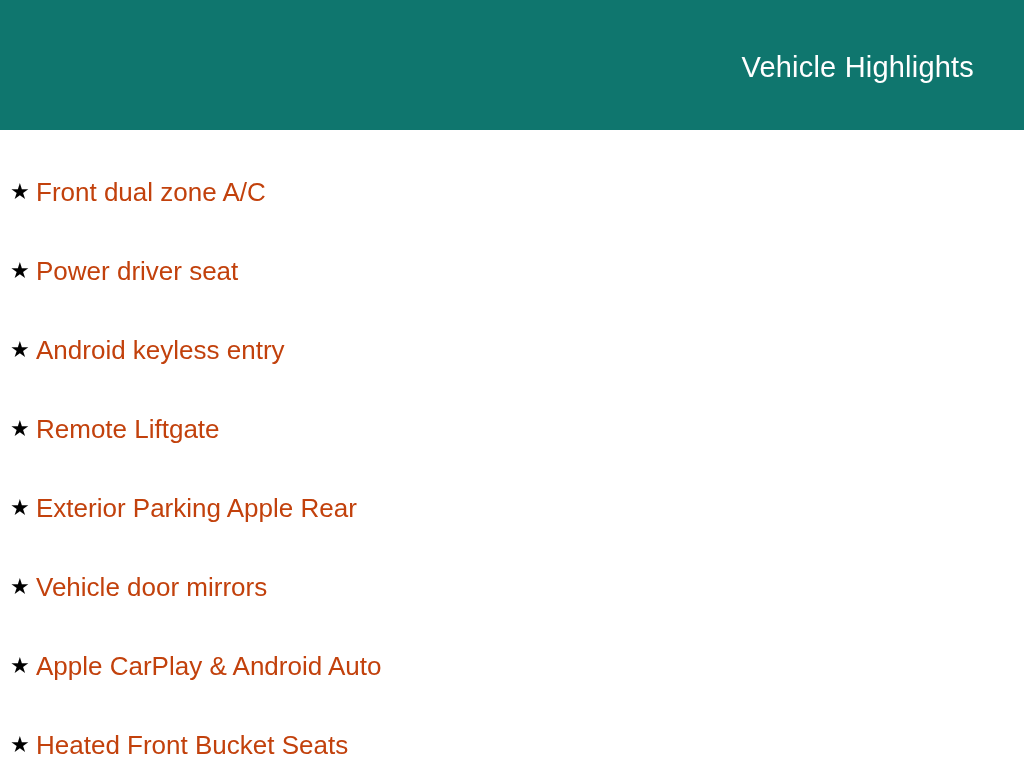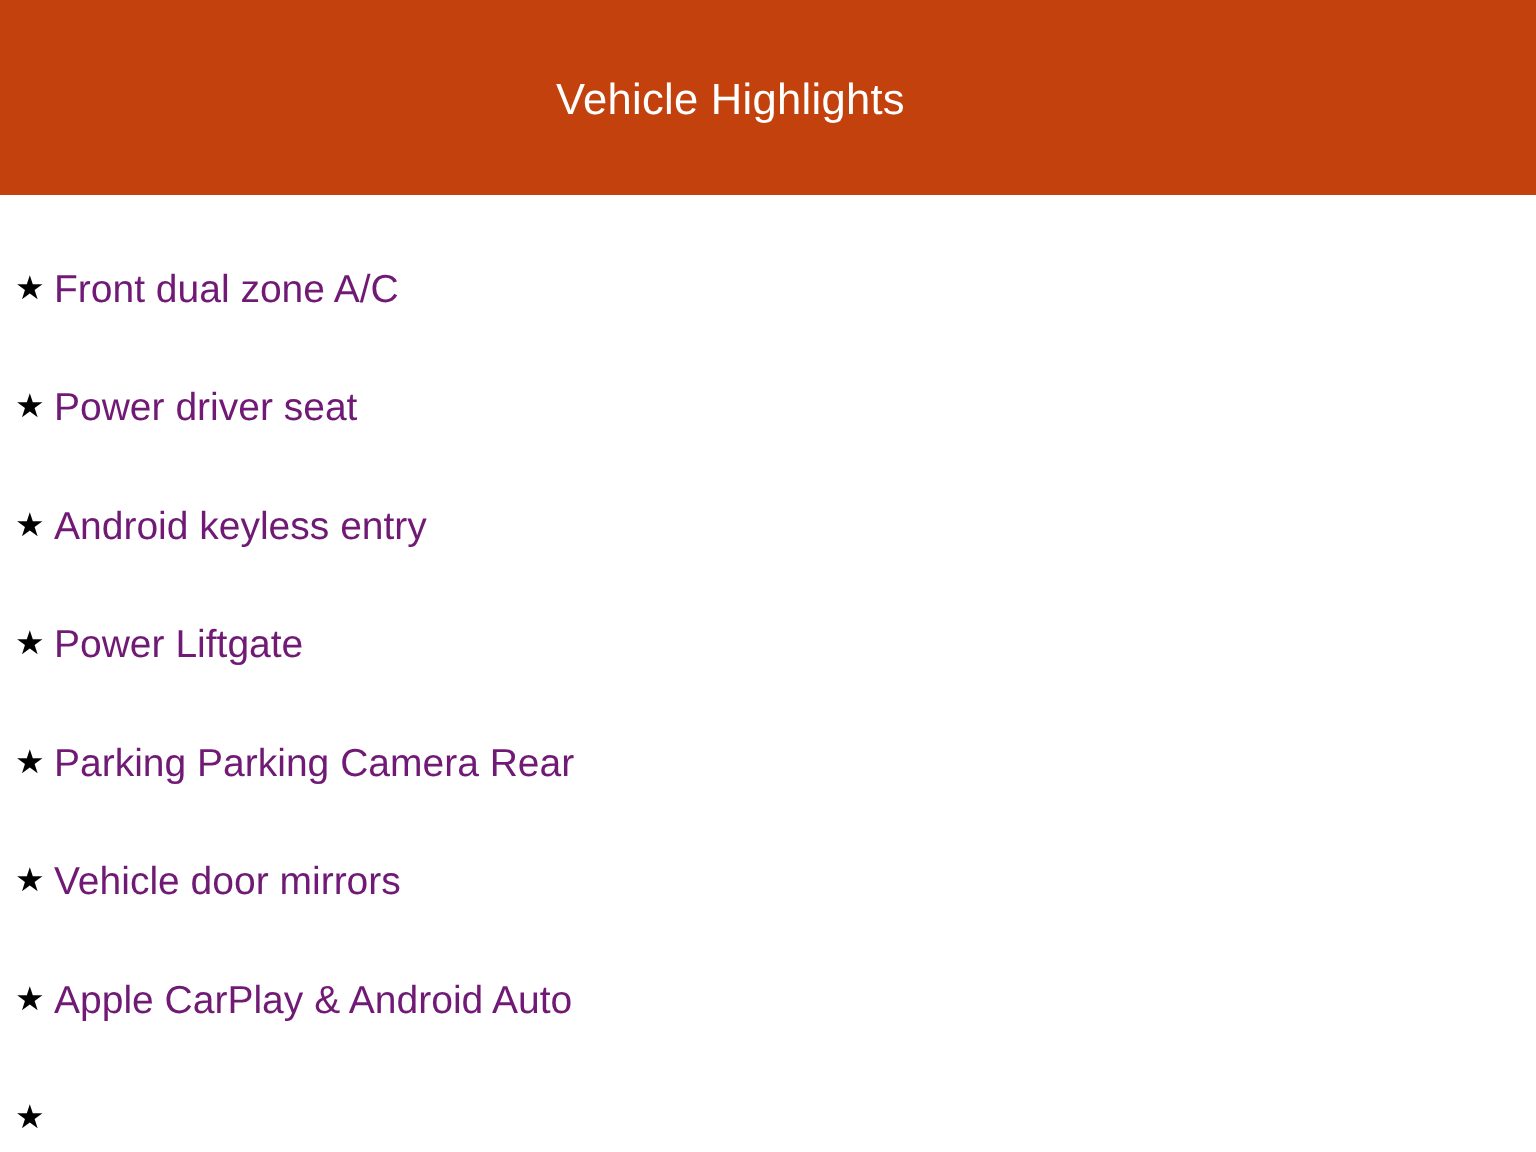--- a/index.html
+++ b/index.html
@@ -15,24 +15,24 @@
   }
   .page {
     position: relative;
     width: 1024px;
     height: 768px;
     background: #ffffff;
   }
   .header-bar {
     width: 100%;
     height: 130px;
-    background: #c2410c;
+    background: #0f766e;
     display: flex;
     align-items: center;
-    justify-content: center;
+    justify-content: flex-end;
     box-sizing: border-box;
     padding-right: 50px;
   }
   .header-title {
     color: #ffffff;
     font-size: 29px;
     font-weight: 400;
     letter-spacing: 0.2px;
     line-height: 1;
     padding-top: 4px;
@@ -53,21 +53,21 @@
   .bullet-star {
     display: inline-block;
     width: 26px;
     color: #000000;
     font-size: 22px;
     line-height: 1;
     text-align: left;
     flex: 0 0 auto;
   }
   .highlight-label {
-    color: #701a75;
+    color: #c2410c;
     font-size: 26px;
     font-weight: 400;
     line-height: 1;
     white-space: nowrap;
   }
 </style>
 </head>
 <body>
 
 <div class="page">
@@ -88,37 +88,38 @@
       <span class="highlight-label">Power driver seat</span>
     </li>
 
     <li class="highlight-item">
       <span class="bullet-star">★</span>
       <span class="highlight-label">Android keyless entry</span>
     </li>
 
     <li class="highlight-item">
       <span class="bullet-star">★</span>
-      <span class="highlight-label">Power Liftgate</span>
+      <span class="highlight-label">Remote Liftgate</span>
     </li>
 
     <li class="highlight-item">
       <span class="bullet-star">★</span>
-      <span class="highlight-label">Parking Parking Camera Rear</span>
+      <span class="highlight-label">Exterior Parking Apple Rear</span>
     </li>
 
     <li class="highlight-item">
       <span class="bullet-star">★</span>
       <span class="highlight-label">Vehicle door mirrors</span>
     </li>
 
     <li class="highlight-item">
       <span class="bullet-star">★</span>
       <span class="highlight-label">Apple CarPlay &amp; Android Auto</span>
     </li>
 
     <li class="highlight-item">
       <span class="bullet-star">★</span>
+      <span class="highlight-label">Heated Front Bucket Seats</span>
     </li>
 
   </ul>
 
 </div>
 
 </body></html>

